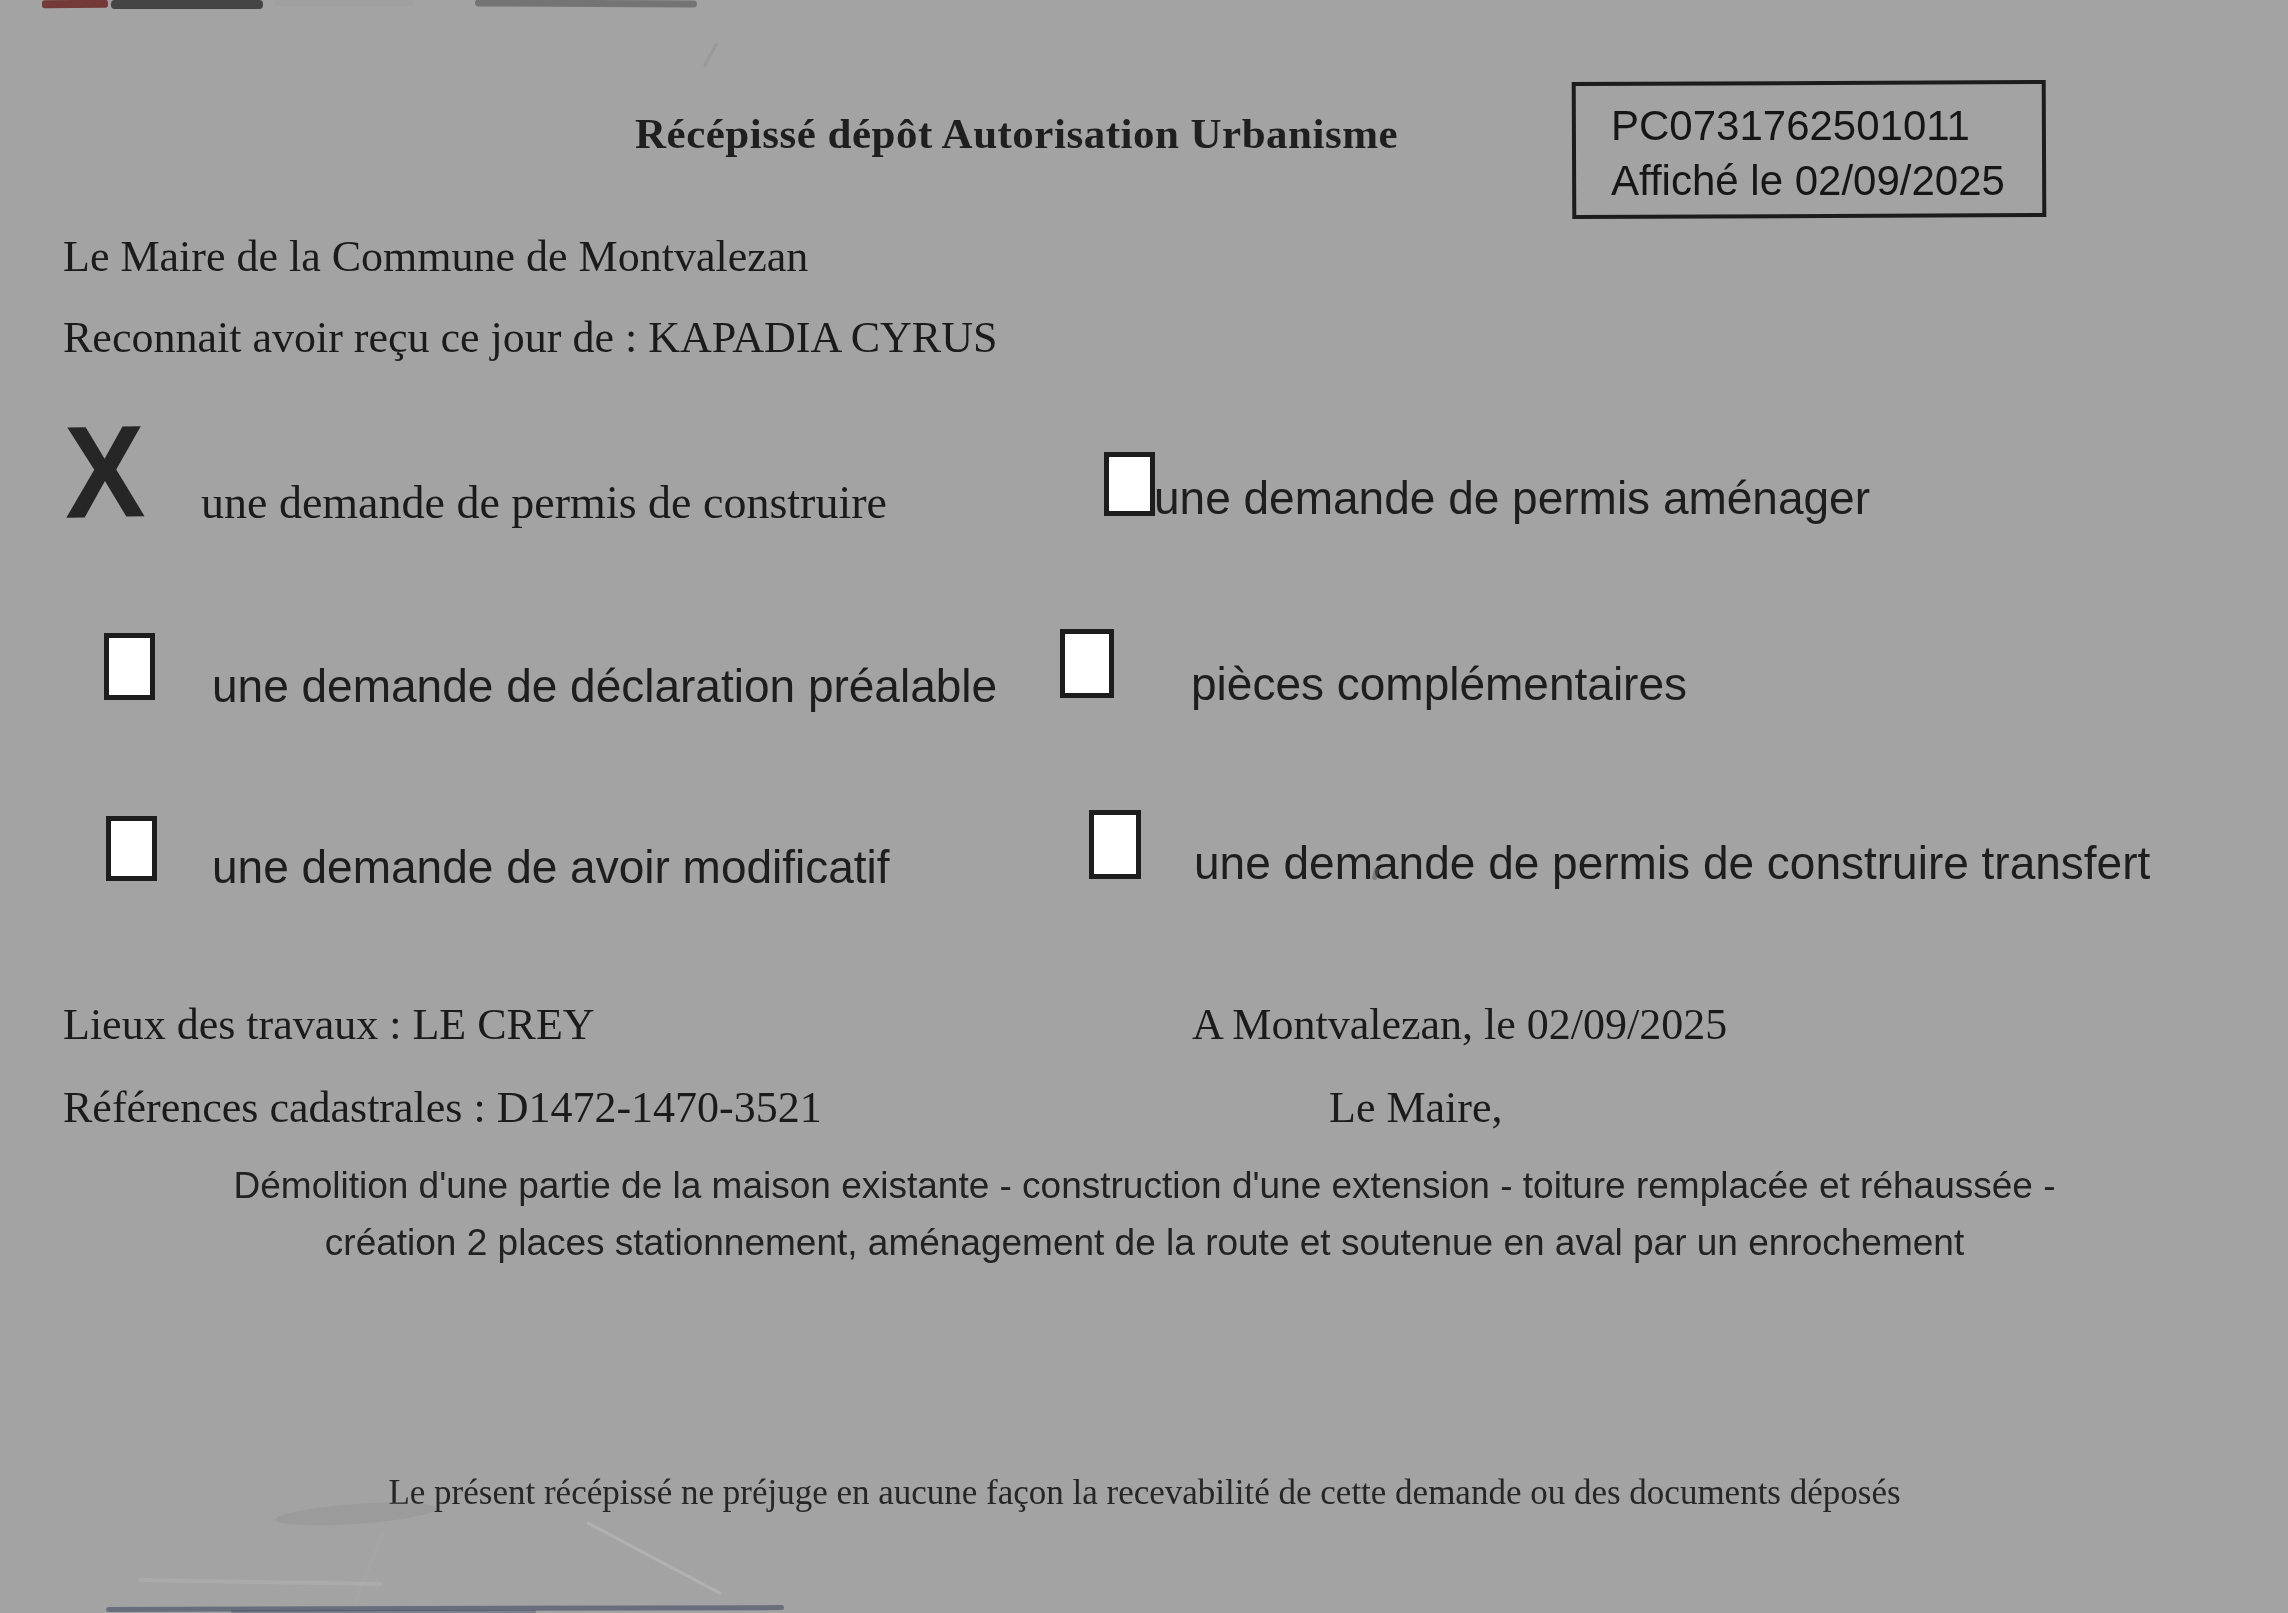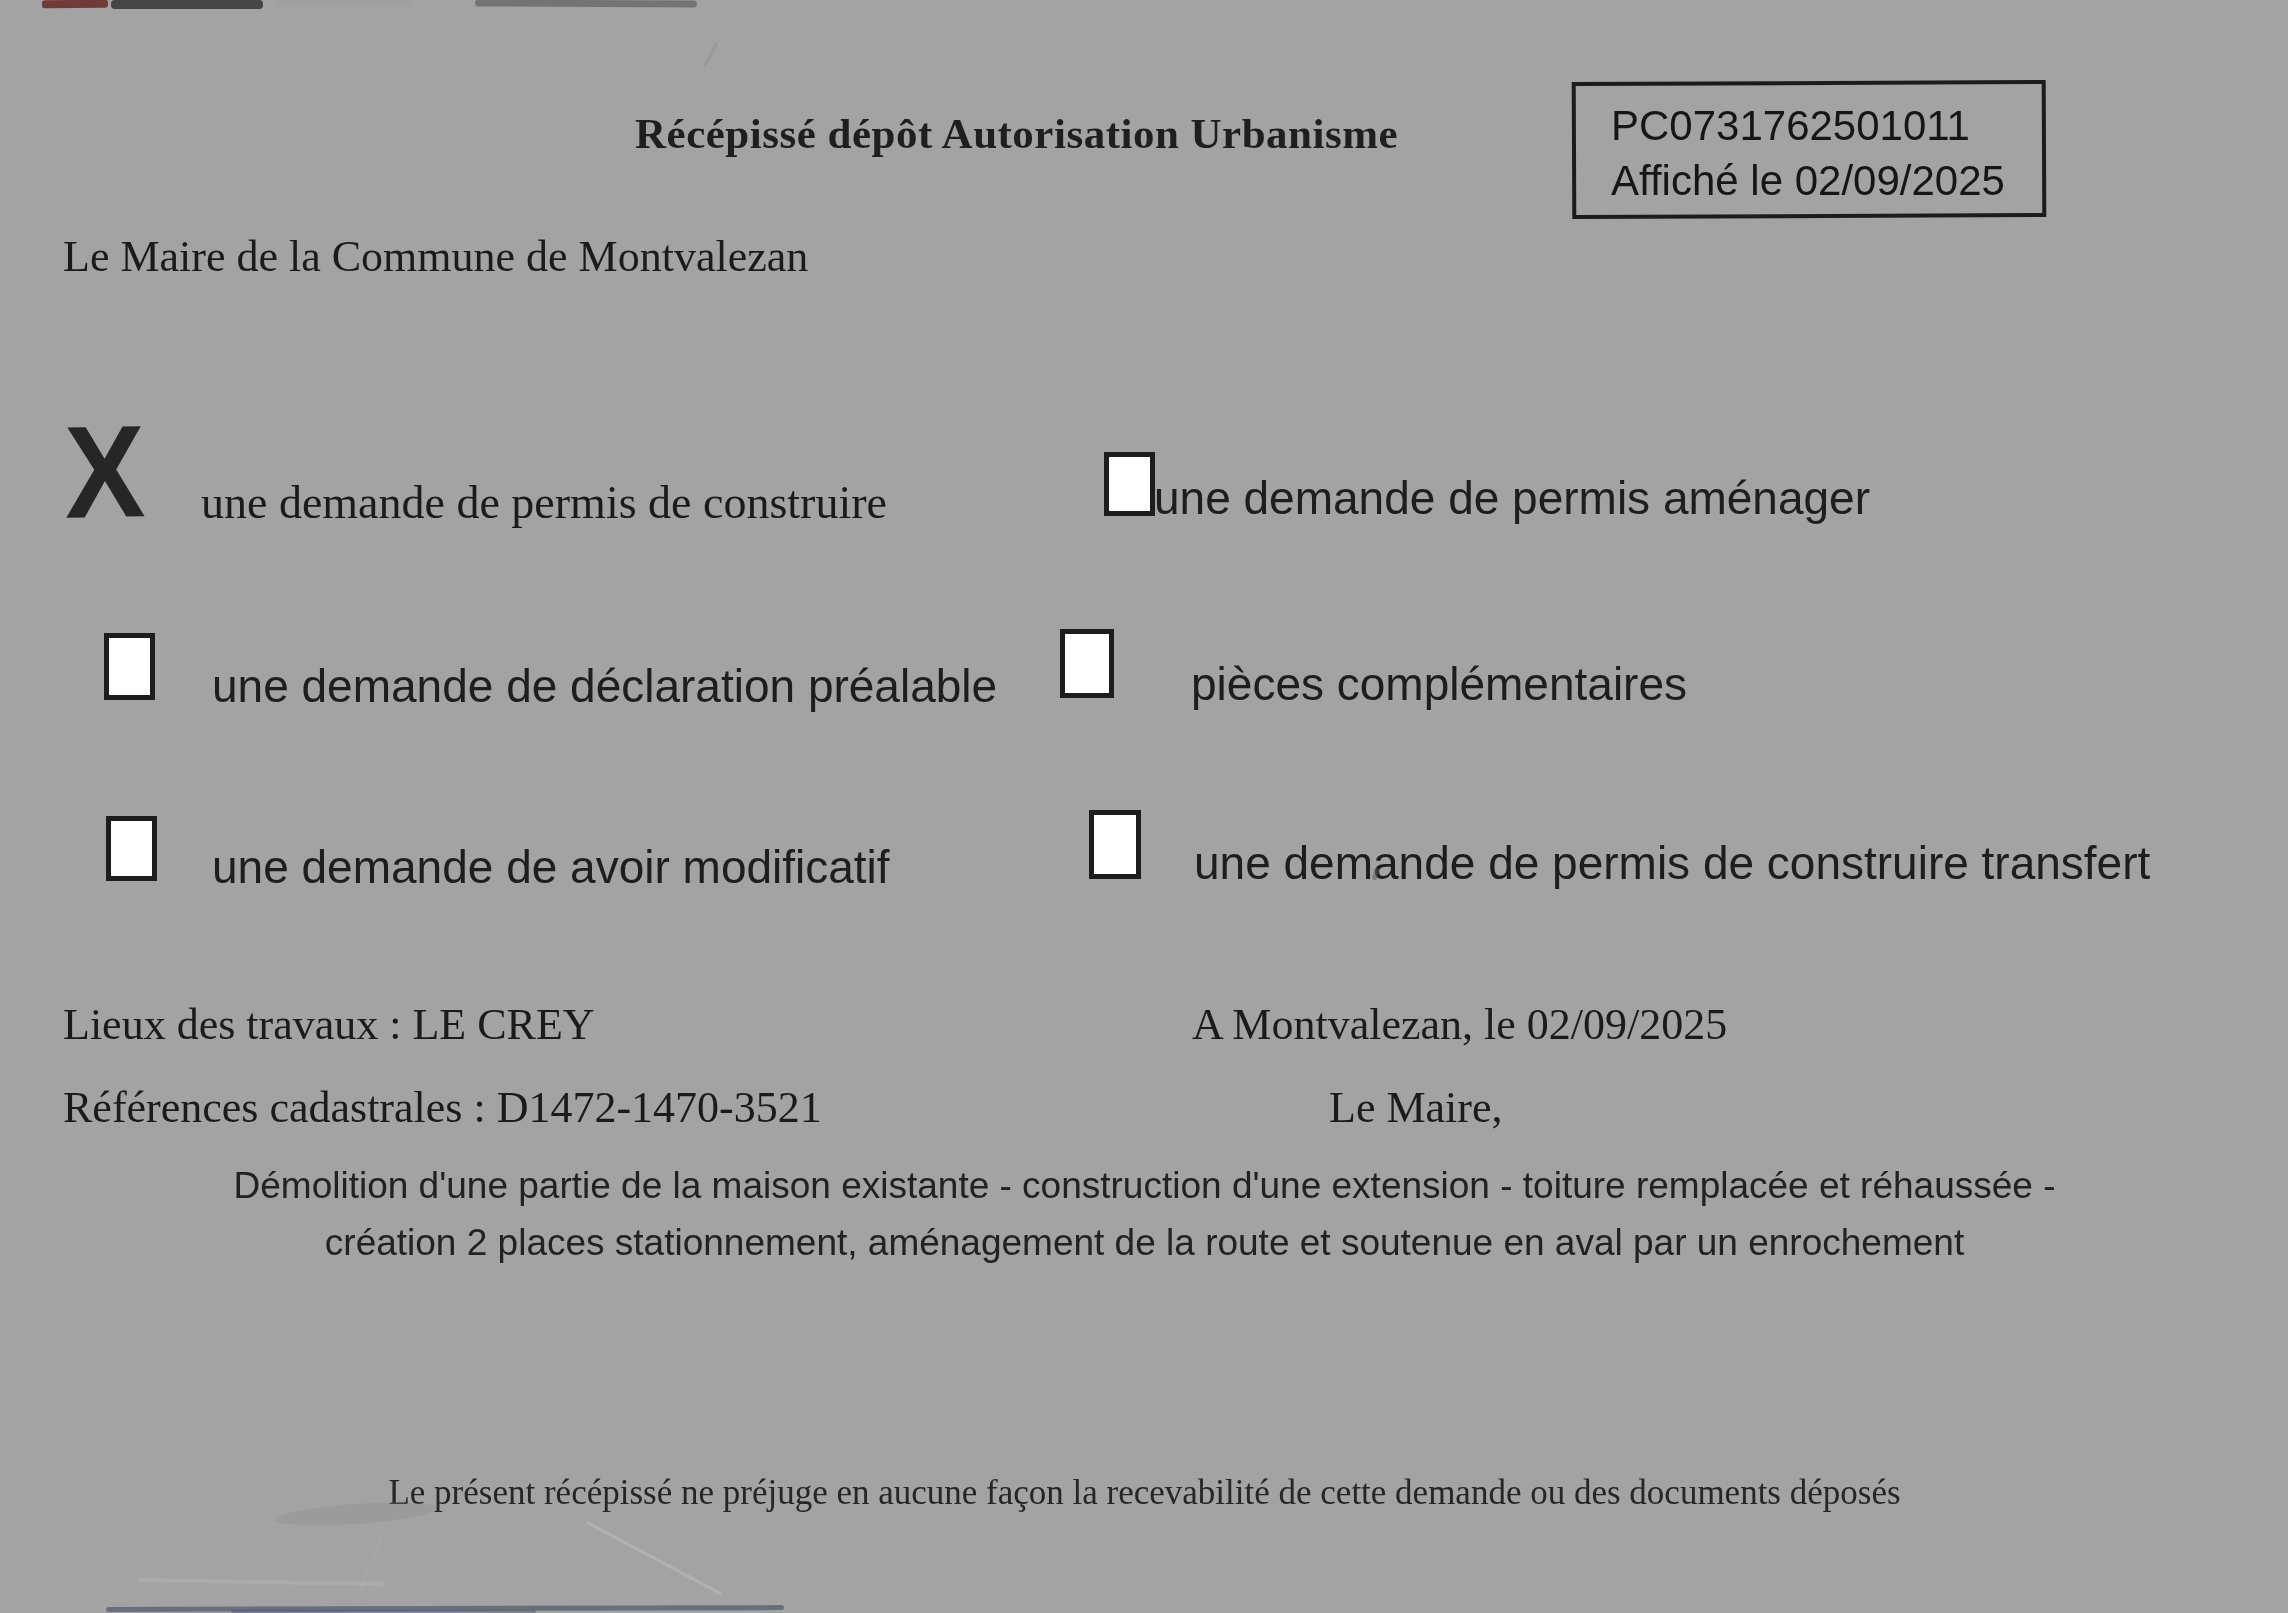--- a/index.html
+++ b/index.html
@@ -88,20 +88,21 @@
   <div class="art a-top4"></div>
   <div class="art a-slash1"></div>
 
   <div class="abs serif doc-title">Récépissé dépôt Autorisation Urbanisme</div>
 
   <div class="abs ref-box"></div>
   <div class="abs sans ref-line1">PC0731762501011</div>
   <div class="abs sans ref-line2">Affiché le 02/09/2025</div>
 
   <div class="abs serif intro1">Le Maire de la Commune de Montvalezan</div>
+  <div class="abs serif intro2">Reconnait avoir reçu ce jour de : KAPADIA CYRUS</div>
 
   <div class="abs xmark">X</div>
   <div class="abs serif lb-r1l">une demande de permis de construire</div>
   <div class="abs cbox cb-r1r"></div>
   <div class="abs sans lbl lb-r1r">une demande de permis aménager</div>
 
   <div class="abs cbox cb-r2l"></div>
   <div class="abs sans lbl lb-r2l">une demande de déclaration préalable</div>
   <div class="abs cbox cb-r2r"></div>
   <div class="abs sans lbl lb-r2r">pièces complémentaires</div>

